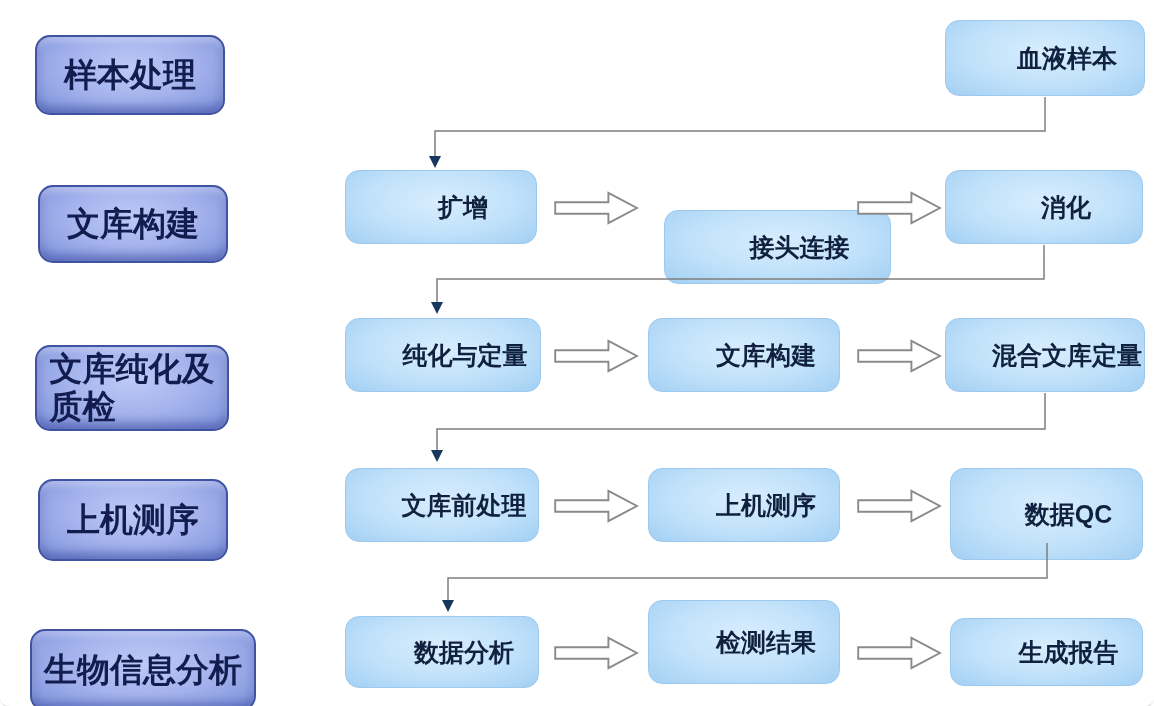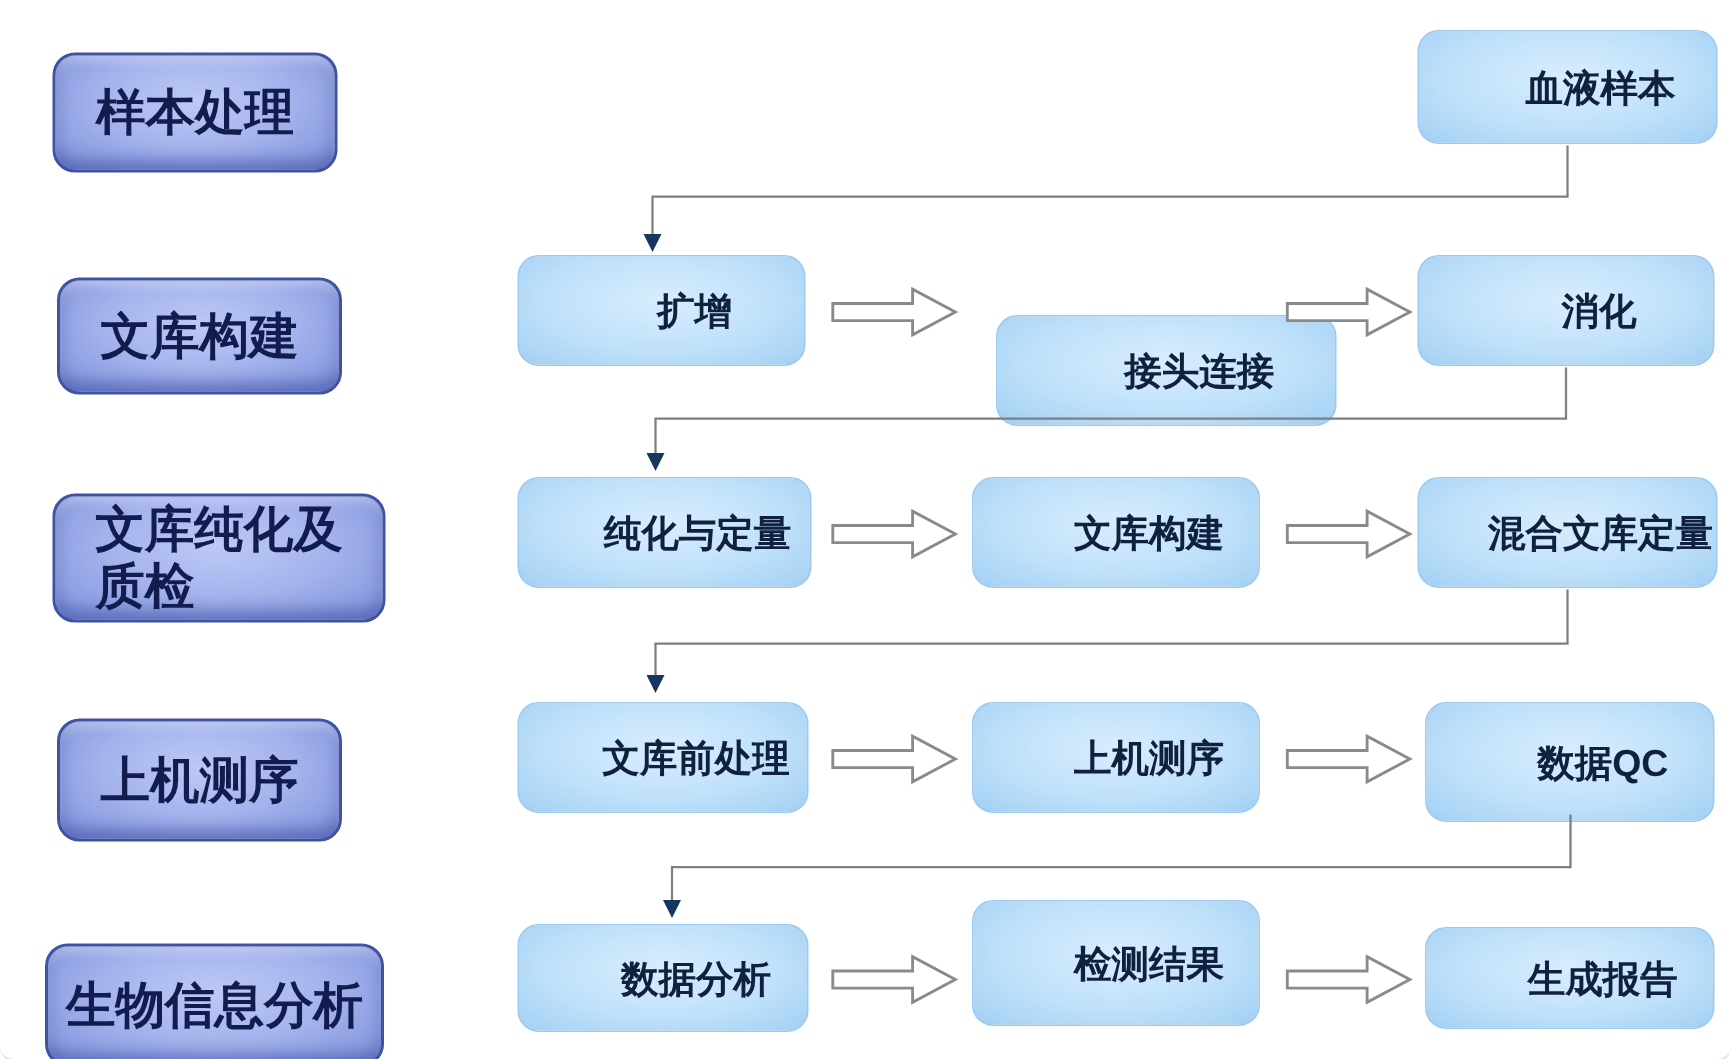--- a/index.html
+++ b/index.html
@@ -64,38 +64,38 @@
     pointer-events: none;
   }
 </style>
 </head>
 <body>
 
 <div id="canvas">
 
   <div class="stage-box" style="left:35px; top:18px; width:190px; height:80px;">样本处理</div>
   <div class="stage-box" style="left:38px; top:168px; width:190px; height:78px;">文库构建</div>
-  <div class="stage-box" style="left:35px; top:312px; width:222px; height:86px;">文库纯化及
+  <div class="stage-box" style="left:35px; top:328px; width:194px; height:86px;">文库纯化及
 质检</div>
   <div class="stage-box" style="left:38px; top:462px; width:190px; height:82px;">上机测序</div>
   <div class="stage-box" style="left:30px; top:612px; width:226px; height:82px;">生物信息分析</div>
 
   <div class="flow-box" style="left:945px; top:20px; width:200px; height:76px;">血液样本</div>
 
   <div class="flow-box" style="left:345px; top:170px; width:192px; height:74px;">扩增</div>
   <div class="flow-box" style="left:664px; top:170px; width:227px; height:74px;margin-top:40px;">接头连接</div>
   <div class="flow-box" style="left:945px; top:170px; width:198px; height:74px;">消化</div>
 
   <div class="flow-box" style="left:345px; top:318px; width:196px; height:74px;">纯化与定量</div>
   <div class="flow-box" style="left:648px; top:318px; width:192px; height:74px;">文库构建</div>
   <div class="flow-box" style="left:945px; top:318px; width:200px; height:74px;">混合文库定量</div>
 
   <div class="flow-box" style="left:345px; top:468px; width:194px; height:74px;">文库前处理</div>
   <div class="flow-box" style="left:648px; top:468px; width:192px; height:74px;">上机测序</div>
-  <div class="flow-box" style="left:950px; top:468px; width:193px; height:80px;">数据QC</div>
+  <div class="flow-box" style="left:950px; top:468px; width:193px; height:92px;">数据QC</div>
 
   <div class="flow-box" style="left:345px; top:616px; width:194px; height:72px;">数据分析</div>
   <div class="flow-box" style="left:648px; top:600px; width:192px; height:84px;">检测结果</div>
   <div class="flow-box" style="left:950px; top:618px; width:193px; height:68px;">生成报告</div>
 
   <svg class="flow-arrow" style="left:552px; top:189px;" viewBox="0 0 92 40">
     <polygon points="2,14 58,14 58,4 88,20 58,36 58,26 2,26" fill="#ffffff" stroke="#8a8a8a" stroke-width="2"></polygon>
   </svg>
   <svg class="flow-arrow" style="left:855px; top:189px;" viewBox="0 0 92 40">
     <polygon points="2,14 58,14 58,4 88,20 58,36 58,26 2,26" fill="#ffffff" stroke="#8a8a8a" stroke-width="2"></polygon>

